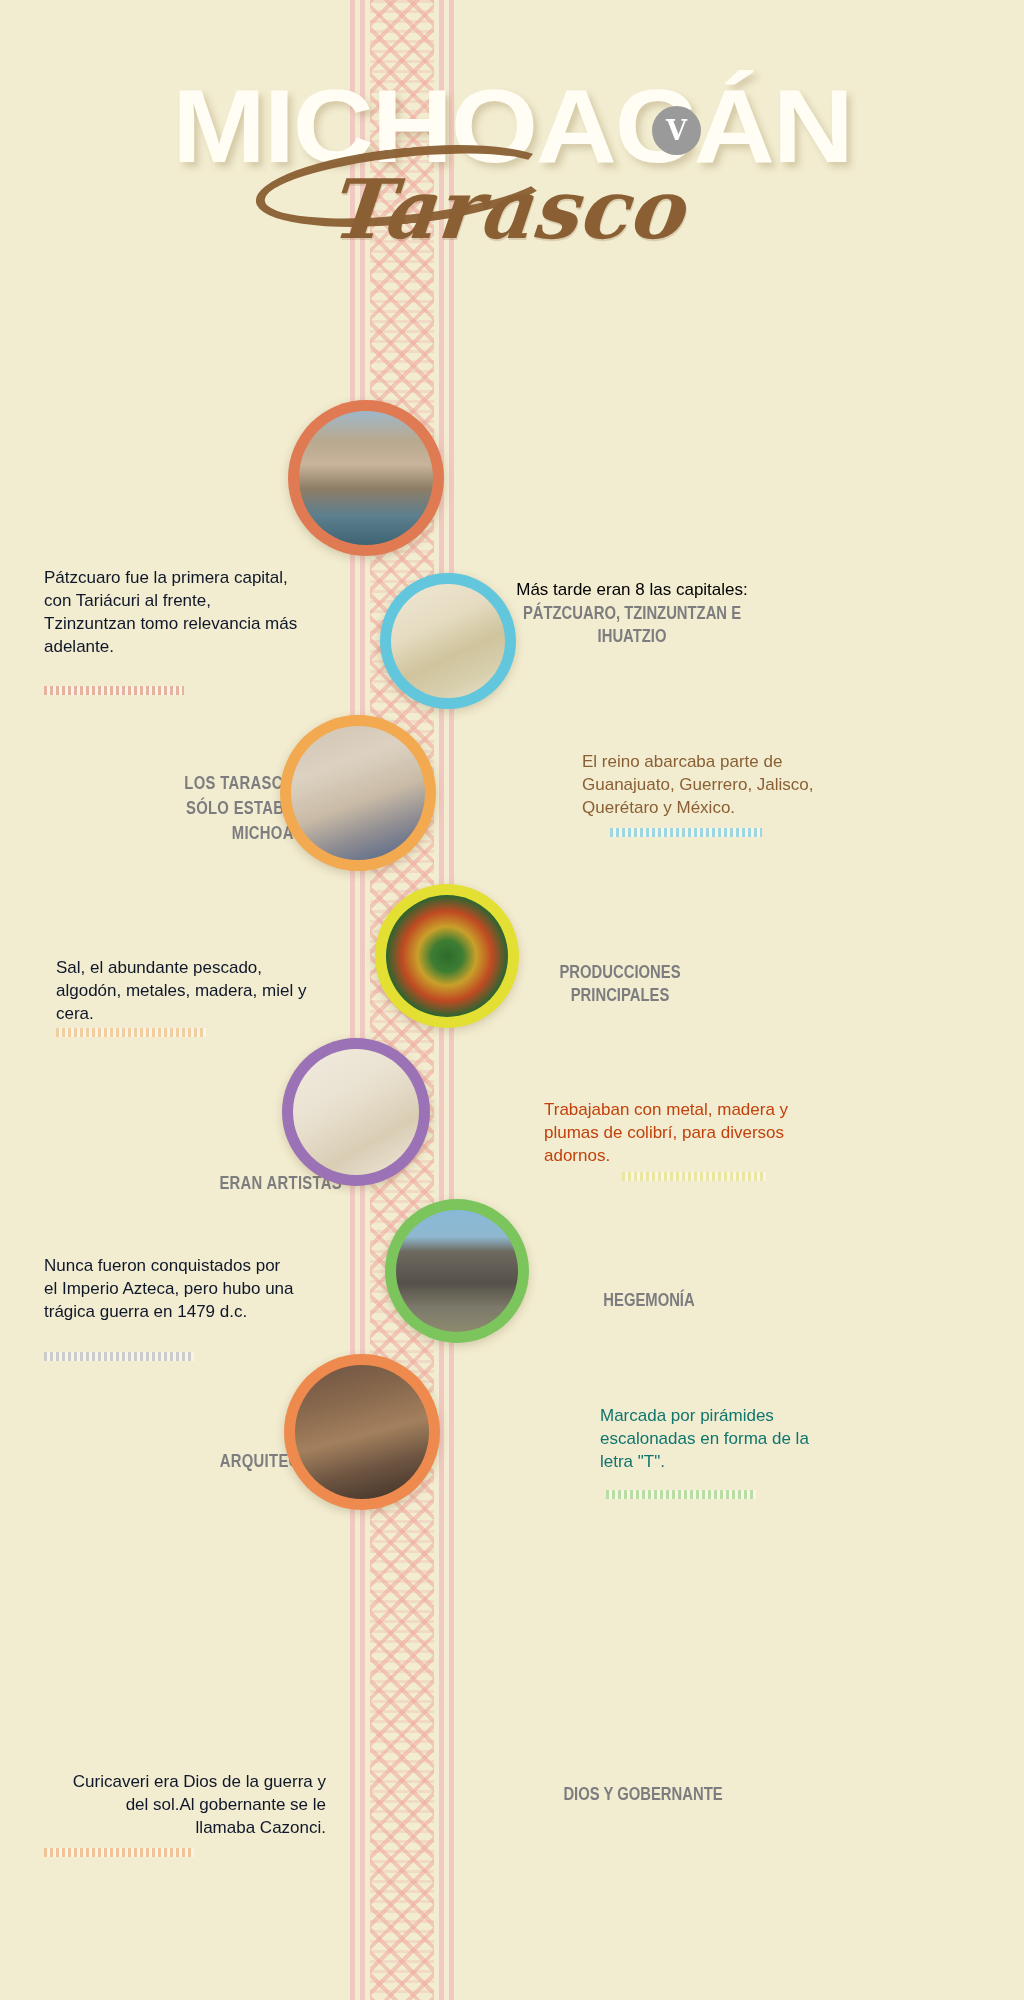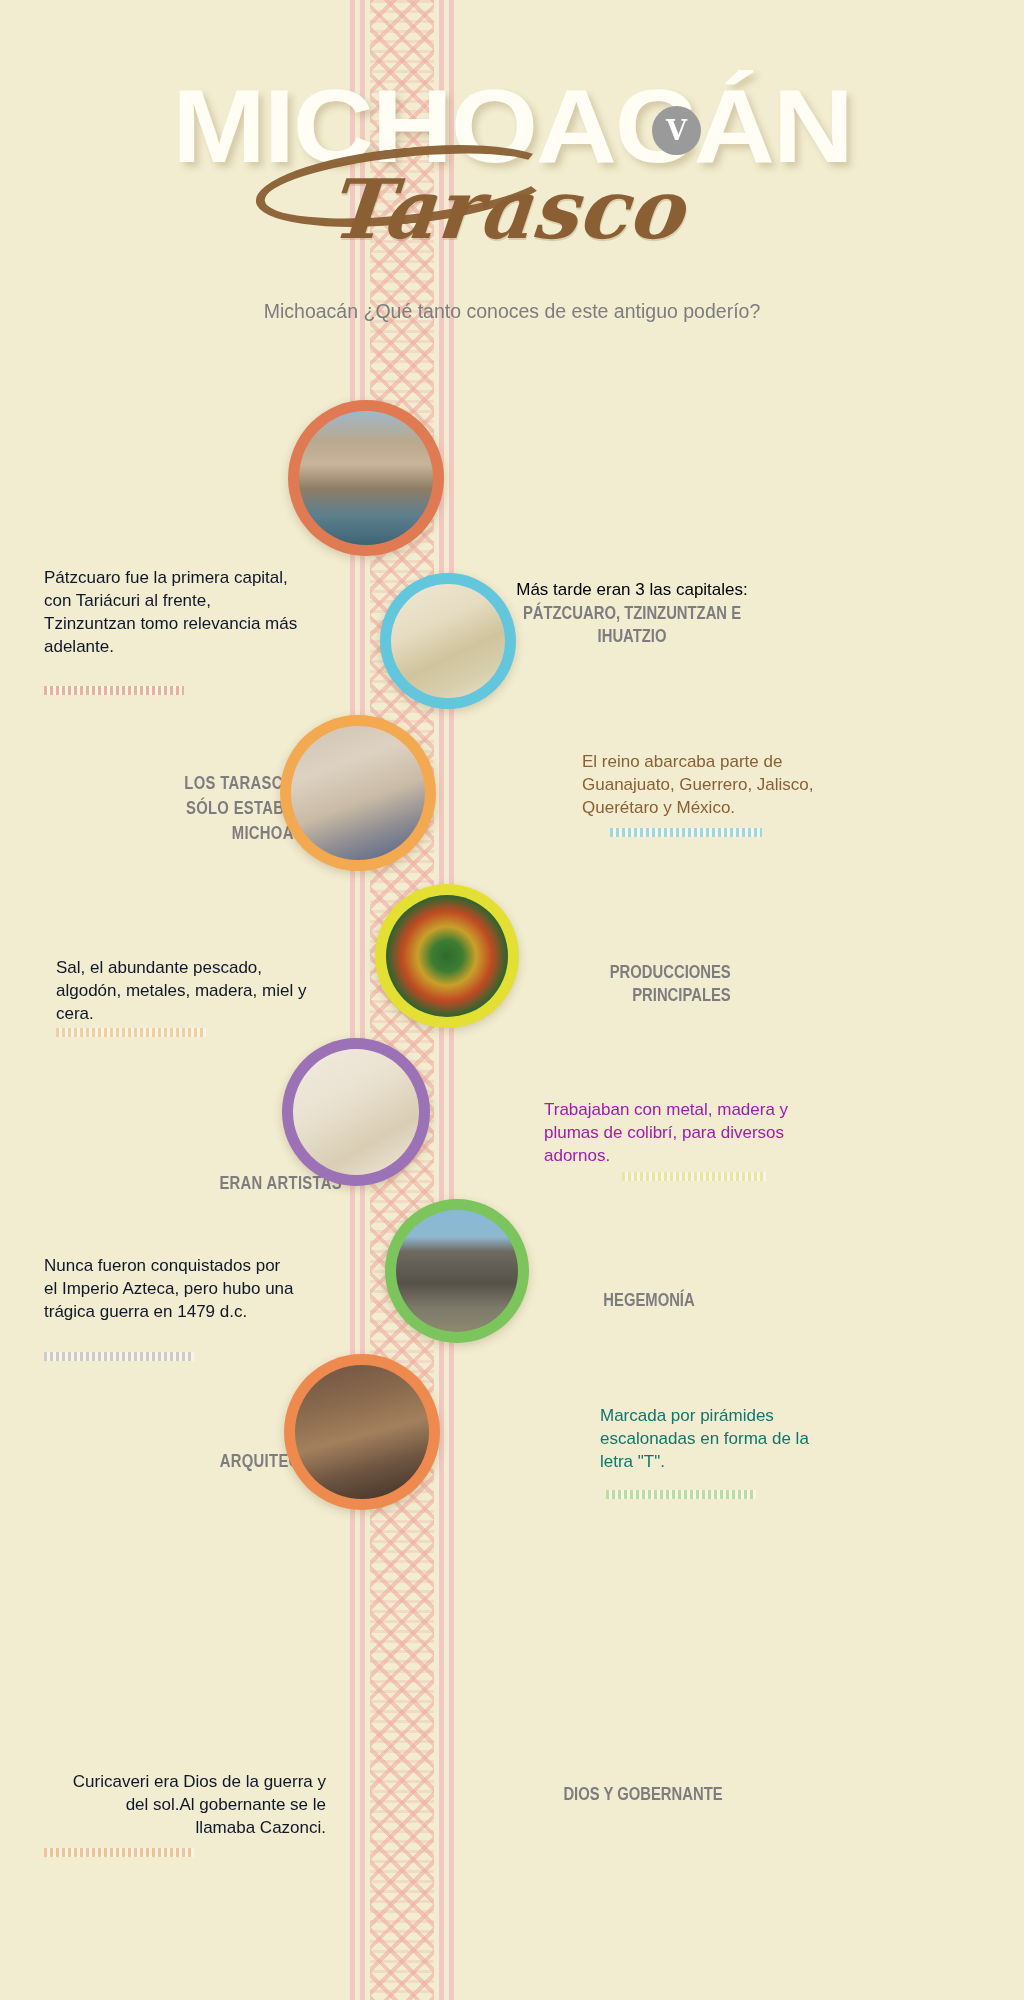--- a/index.html
+++ b/index.html
@@ -170,63 +170,62 @@
   <div class="band-rail r3"></div>
   <div class="band-rail r4"></div>
 </div>
 
 <div id="header">
   <div id="title-main">MICHOACÁN</div>
   <div id="title-swash"></div>
   <div id="title-script">Tarasco</div>
   <div id="v-badge">V</div>
   <div id="subtitle">
-    <div>Michoacán ¿Qué tanto conoces de este antiguo poderío?</div>
   </div>
 </div>
 
 <div id="rows-host">
     <div class="row" style="top: 0px;">
       <div class="circle" style="left: 288px; top: 400px; width: 156px; height: 156px; background: rgb(224, 122, 82); box-shadow: rgba(120, 100, 60, 0.25) 0px 3px 8px;">
         <div class="photo" style="inset: 11px; background: linear-gradient(rgb(159, 183, 201) 0%, rgb(185, 169, 143) 22%, rgb(200, 180, 154) 40%, rgb(142, 125, 102) 58%, rgb(93, 127, 142) 78%, rgb(62, 100, 115) 100%);"></div>
       </div>
       <div class="side-text body" style="left: 44px; top: 566px; width: 262px; text-align: left;">Pátzcuaro fue la primera capital, con Tariácuri al frente, Tzinzuntzan tomo relevancia más adelante.</div>
       <div class="side-text" style="left: 468px; top: 578px; width: 328px; text-align: center;">
-        <div class="lead">Más tarde eran 3 las capitales:</div>
+        <div class="lead">Más tarde eran 8 las capitales:</div>
         <div class="caps" style="color: rgb(125, 125, 128); font-weight: 700; font-size: 19px; transform: scaleX(0.78); transform-origin: center center;">PÁTZCUARO, TZINZUNTZAN E IHUATZIO</div>
       </div>
       <div class="underbar" style="left: 44px; top: 686px; width: 140px; color: rgb(230, 168, 148);"></div>
     </div>
     <div class="row" style="top: 0px;">
       <div class="circle" style="left: 380px; top: 573px; width: 136px; height: 136px; background: rgb(98, 198, 221); box-shadow: rgba(120, 100, 60, 0.25) 0px 3px 8px;">
         <div class="photo" style="inset: 11px; background: linear-gradient(155deg, rgb(239, 231, 212) 0%, rgb(230, 220, 194) 35%, rgb(207, 196, 156) 60%, rgb(216, 207, 174) 80%, rgb(239, 231, 212) 100%);"></div>
       </div>
       <div class="side-text caps left" style="left: 88px; top: 770px; width: 244px; text-align: right;">LOS TARASCOS NO SÓLO ESTABAN EN MICHOACÁN:</div>
       <div class="side-text" style="left: 538px; top: 750px; width: 262px; text-align: left; margin-left: 44px;">
         <div class="body" style="color: rgb(138, 95, 51);">El reino abarcaba parte de Guanajuato, Guerrero, Jalisco, Querétaro y México.</div>
       </div>
       <div class="underbar" style="left: 610px; top: 828px; width: 152px; color: rgb(143, 211, 226);"></div>
     </div>
     <div class="row" style="top: 0px;">
       <div class="circle" style="left: 280px; top: 715px; width: 156px; height: 156px; background: rgb(242, 169, 80); box-shadow: rgba(120, 100, 60, 0.25) 0px 3px 8px;">
         <div class="photo" style="inset: 11px; background: linear-gradient(160deg, rgb(207, 196, 180) 0%, rgb(221, 210, 194) 30%, rgb(201, 187, 166) 55%, rgb(143, 141, 146) 75%, rgb(74, 95, 134) 100%);"></div>
       </div>
       <div class="side-text body" style="left: 56px; top: 956px; width: 254px; text-align: left;">Sal, el abundante pescado, algodón, metales, madera, miel y cera.</div>
-      <div class="side-text" style="left: 478px; top: 960px; width: 284px; text-align: right;">
+      <div class="side-text" style="left: 478px; top: 960px; width: 284px; text-align: center;">
         <div class="caps" style="color: rgb(125, 125, 128); font-weight: 700; font-size: 19px; transform: scaleX(0.78); transform-origin: center center;">PRODUCCIONES PRINCIPALES</div>
       </div>
       <div class="underbar" style="left: 56px; top: 1028px; width: 150px; color: rgb(240, 201, 150);"></div>
     </div>
     <div class="row" style="top: 0px;">
       <div class="circle" style="left: 375px; top: 884px; width: 144px; height: 144px; background: rgb(227, 224, 51); box-shadow: rgba(120, 100, 60, 0.25) 0px 3px 8px;">
         <div class="photo" style="inset: 11px; background: radial-gradient(circle, rgb(46, 107, 44) 0%, rgb(61, 125, 51) 18%, rgb(201, 160, 42) 34%, rgb(191, 74, 34) 52%, rgb(47, 100, 48) 70%, rgb(23, 63, 24) 100%);"></div>
       </div>
       <div class="side-text caps left" style="left: 146px; top: 1170px; width: 196px; text-align: right;">ERAN ARTISTAS</div>
       <div class="side-text" style="left: 544px; top: 1098px; width: 262px; text-align: left;">
-        <div class="body" style="color: #a21caf;">Trabajaban con metal, madera y plumas de colibrí, para diversos adornos.</div>
+        <div class="body" style="color: #c2410c;">Trabajaban con metal, madera y plumas de colibrí, para diversos adornos.</div>
       </div>
       <div class="underbar" style="left: 622px; top: 1172px; width: 144px; color: rgb(232, 229, 154);"></div>
     </div>
     <div class="row" style="top: 0px;">
       <div class="circle" style="left: 282px; top: 1038px; width: 148px; height: 148px; background: rgb(154, 114, 181); box-shadow: rgba(120, 100, 60, 0.25) 0px 3px 8px;">
         <div class="photo" style="inset: 11px; background: linear-gradient(150deg, rgb(242, 236, 224) 0%, rgb(233, 225, 208) 40%, rgb(217, 205, 180) 70%, rgb(239, 233, 220) 100%);"></div>
       </div>
       <div class="side-text body" style="left: 44px; top: 1254px; width: 252px; text-align: left;">Nunca fueron conquistados por el Imperio Azteca, pero hubo una trágica guerra en 1479 d.c.</div>
       <div class="side-text" style="left: 533px; top: 1288px; width: 232px; text-align: center;">
         <div class="caps" style="color: rgb(125, 125, 128); font-weight: 700; font-size: 19px; transform: scaleX(0.78); transform-origin: center center;">HEGEMONÍA</div>

